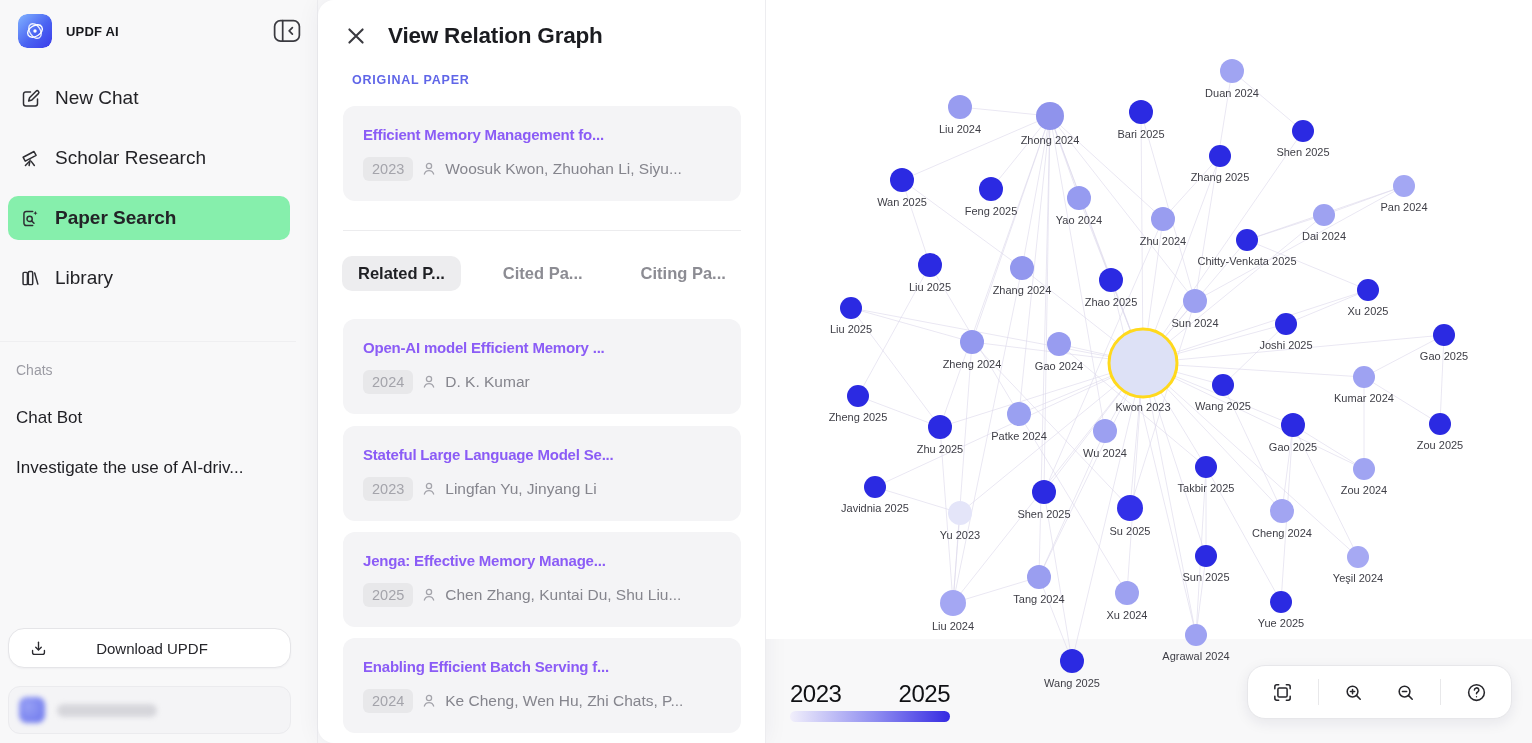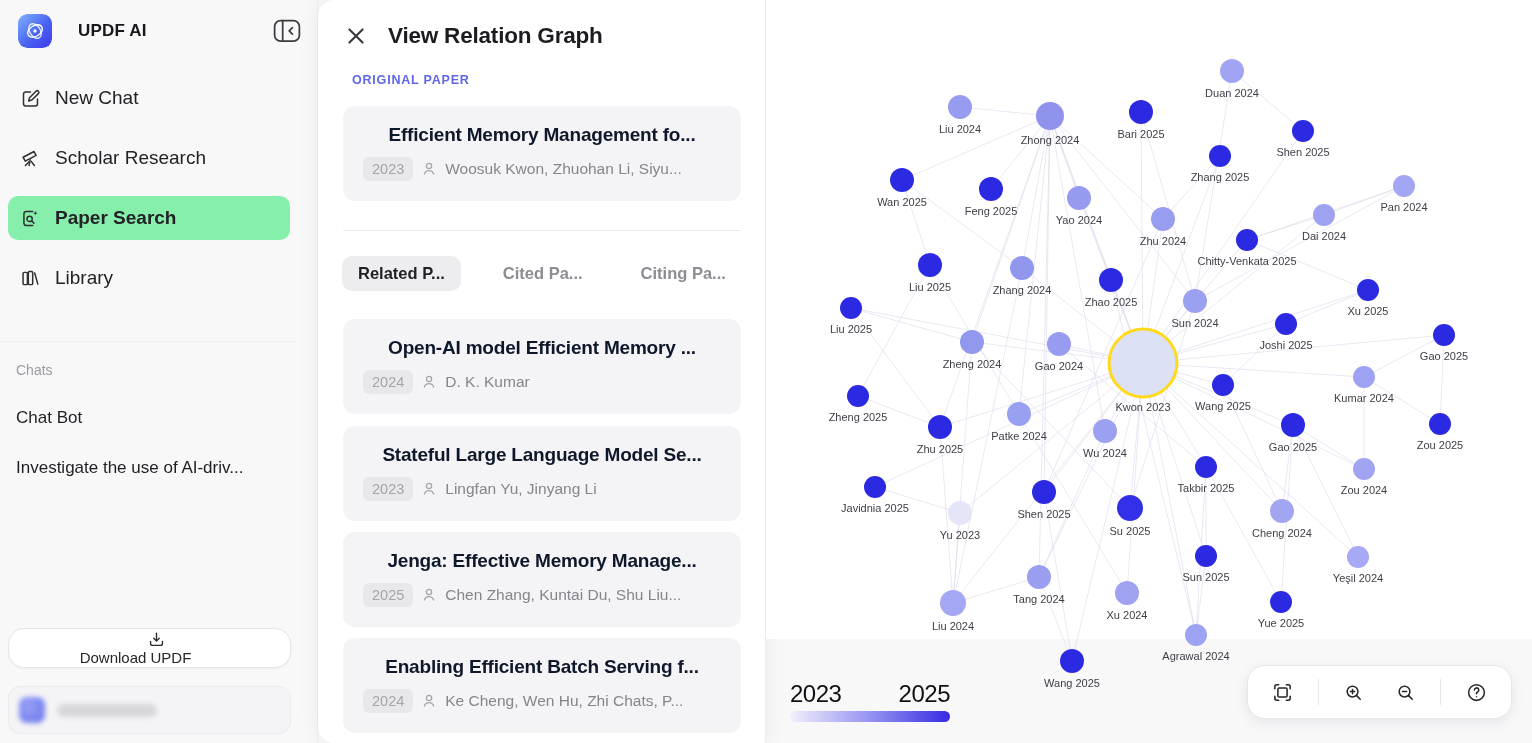--- a/index.html
+++ b/index.html
@@ -6,43 +6,43 @@
   body{
     width:1532px;height:743px;overflow:hidden;position:relative;
     background:#f8f8f9;
     font-family:"Liberation Sans",sans-serif;
     -webkit-font-smoothing:antialiased;
   }
   
   .sidebar{position:absolute;left:0;top:0;width:318px;height:743px;background:#f8f8f9;border-right:1px solid #ededf0;box-sizing:border-box;}
   .logo-row{position:absolute;left:18px;top:13px;right:16px;height:36px;display:flex;align-items:center;}
   .logo-badge{width:34px;height:34px;border-radius:9px;flex:0 0 auto;}
-  .app-name{margin-left:26px;font-size:17px;font-weight:800;color:#17181c;letter-spacing:.2px;}
+  .app-name{margin-left:14px;font-size:13px;font-weight:800;color:#17181c;letter-spacing:.2px;}
   .collapse-btn{margin-left:auto;width:28px;height:24px;color:#3a3a40;cursor:pointer;background:none;border:none;padding:0;display:flex;align-items:center;justify-content:center;}
   .nav{position:absolute;left:8px;right:27px;top:76px;display:flex;flex-direction:column;gap:16px;}
   .nav-item{height:44px;display:flex;align-items:center;gap:14px;padding:0 12px;border-radius:10px;color:#232327;font-size:19px;cursor:pointer;}
   .nav-item.active{background:#86efac;font-weight:bold;}
   .nav-item svg{width:21px;height:21px;flex:0 0 auto;color:#2e2e33;}
   .side-divider{position:absolute;left:0;right:21px;top:341px;height:1px;background:#efeff1;}
   .chats-label{position:absolute;left:16px;top:362px;font-size:14px;color:#9b9ba3;}
   .chat-list{position:absolute;left:8px;right:27px;top:400px;display:flex;flex-direction:column;gap:14px;}
   .chat-item{height:36px;display:flex;align-items:center;padding:0 8px;font-size:17px;color:#1f1f24;border-radius:8px;cursor:pointer;white-space:nowrap;overflow:hidden;}
-  .download-btn{position:absolute;left:8px;top:628px;width:283px;height:40px;background:#fff;border:1px solid #e5e5e8;border-radius:16px;box-shadow:0 1px 2px rgba(20,20,40,.04);display:flex;align-items:center;cursor:pointer;font-family:inherit;flex-direction:column;}
+  .download-btn{position:absolute;left:8px;top:628px;width:283px;height:40px;background:#fff;border:1px solid #e5e5e8;border-radius:16px;box-shadow:0 1px 2px rgba(20,20,40,.04);display:flex;align-items:center;cursor:pointer;font-family:inherit;}
   .download-btn svg{width:19px;height:19px;color:#2a2a2f;margin-left:14px;}
   .download-btn span{flex:1;text-align:center;margin-right:28px;font-size:15px;color:#26262b;}
   .profile-card{position:absolute;left:8px;top:686px;width:283px;height:48px;background:#f4f4f6;border:1px solid #ebebee;border-radius:12px;display:flex;align-items:center;padding:0 10px;box-sizing:border-box;cursor:pointer;}
   .profile-avatar{width:26px;height:26px;border-radius:8px;background:radial-gradient(circle at 35% 35%,#97a0f5,#6a74ec);filter:blur(2.5px);}
   .profile-name-blob{width:100px;height:13px;margin-left:12px;border-radius:7px;background:#d6d6db;filter:blur(2.5px);}
   
   .panel{position:absolute;left:318px;top:0;width:448px;height:743px;background:#fff;border-radius:16px 0 0 16px;box-shadow:0 0 24px rgba(30,30,60,.06);border-right:1px solid #ededf0;box-sizing:border-box;}
   .close-btn{position:absolute;left:27px;top:25px;width:22px;height:22px;color:#3a3a40;background:none;border:none;padding:0;cursor:pointer;}
   .panel-title{position:absolute;left:70px;top:23px;font-size:22.5px;font-weight:700;color:#1b1c20;letter-spacing:-.2px;}
   .section-label{position:absolute;left:26px;top:73px;font-size:12.5px;font-weight:700;letter-spacing:.8px;color:#6066e8;margin-left:8px;}
   .paper-card{position:absolute;left:25px;width:398px;height:95px;background:#f4f4f6;border-radius:12px;box-sizing:border-box;padding:17px 20px 0;cursor:pointer;overflow:hidden;}
-  .paper-card .p-title{font-size:19px;font-weight:700;color:#0f172a;letter-spacing:-.2px;white-space:nowrap;overflow:hidden;line-height:24px;text-align:center;}
+  .paper-card .p-title{font-size:15px;font-weight:700;color:#8b5cf6;letter-spacing:-.2px;white-space:nowrap;overflow:hidden;line-height:24px;}
   .p-meta{display:flex;align-items:center;gap:8px;margin-top:10px;}
   .year-badge{background:#e8e8ea;color:#a4a4ab;font-size:14.5px;padding:3px 9px;border-radius:6px;line-height:18px;}
   .p-meta svg{width:16px;height:16px;color:#a4a4ab;flex:0 0 auto;}
   .p-authors{font-size:15.5px;color:#85858d;white-space:nowrap;overflow:hidden;}
   .hr{position:absolute;left:25px;top:230px;width:398px;height:1px;background:#ececee;}
   .tabs{position:absolute;left:24px;top:255px;height:37px;display:flex;align-items:center;}
   .tab{border:none;background:none;font-family:inherit;font-size:16.5px;font-weight:700;color:#8c8c93;padding:8px 16px;border-radius:10px;cursor:pointer;white-space:nowrap;}
   .tab.active{background:#ededef;color:#1f2024;}
   .tab + .tab{margin-left:26px;}
   

